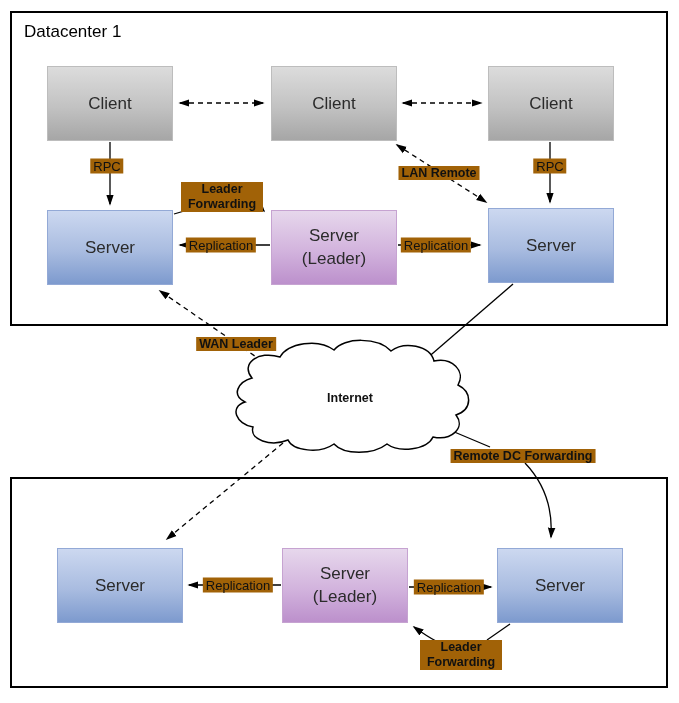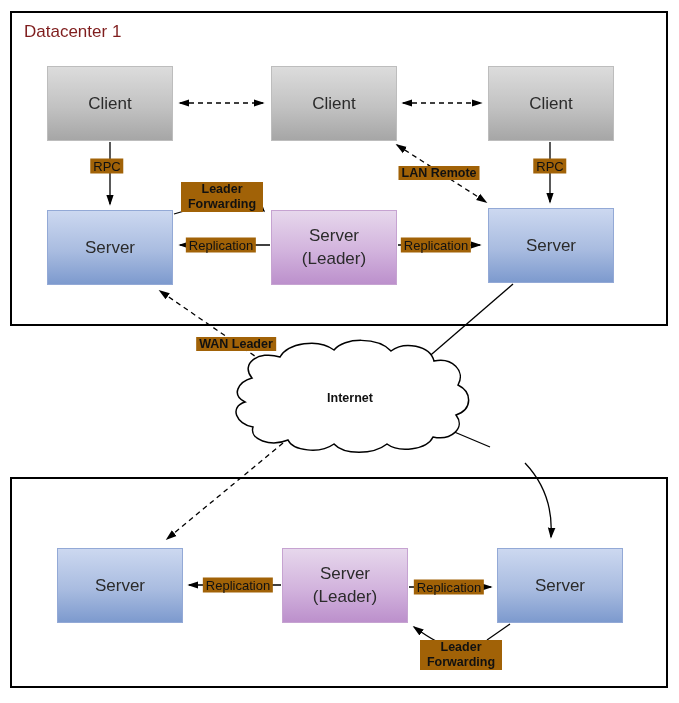--- a/index.html
+++ b/index.html
@@ -3,21 +3,21 @@
 <meta charset="utf-8">
 <style>
   html,body{margin:0;padding:0;background:#ffffff;}
   #canvas{
     position:relative;width:679px;height:703px;background:#ffffff;
     font-family:"Liberation Sans", sans-serif;overflow:hidden;
   }
   .dc{position:absolute;border:2px solid #000;box-sizing:border-box;background:transparent;}
   #dc1{left:10px;top:11px;width:658px;height:315px;}
   #dc2{left:10px;top:477px;width:658px;height:211px;}
-  .dc-title{position:absolute;font-size:17px;color:#7f1d1d;}
+  .dc-title{position:absolute;font-size:17px;color:#000000;}
   #dc1-title{left:24px;top:22px;}
   #dc2-title{left:24px;top:488px;}
   .box{
     position:absolute;width:126px;height:75px;box-sizing:border-box;
     display:flex;align-items:center;justify-content:center;
     font-size:17px;color:#2b2b2b;text-align:center;
   }
   .client{background:linear-gradient(180deg,#dcdcdc 0%,#c2c2c2 55%,#a6a6a6 100%);border:1px solid #bdbdbd;align-items:center;}
   .server{background:linear-gradient(180deg,#ccd8f0 0%,#a9bce0 55%,#7d9ace 100%);border:1px solid #93a9d6;}
   .leader{background:linear-gradient(180deg,#e6d7ec 0%,#d2b3dd 55%,#bc90cc 100%);border:1px solid #c6a3d1;flex-direction:column;line-height:1.3;}
@@ -131,18 +131,19 @@
   <div class="elabel" style="left:550px;top:166px;">RPC</div>
 
   <div class="elabel" style="left:221px;top:245px;">Replication</div>
   <div class="elabel" style="left:436px;top:245px;">Replication</div>
 
   <div class="elabel bold wrap" style="left:222px;top:197px;">Leader Forwarding</div>
   <div class="elabel bold" style="left:439px;top:173px;">LAN Remote</div>
   <div class="elabel bold" style="left:236px;top:344px;">WAN Leader</div>
 
   <div class="elabel bold" style="left:350px;top:398px;background:transparent;">Internet</div>
+  <div class="elabel bold" style="left:523px;top:456px;">Remote DC Forwarding</div>
 
   <div class="elabel" style="left:238px;top:585px;">Replication</div>
   <div class="elabel" style="left:449px;top:587px;">Replication</div>
   <div class="elabel bold wrap" style="left:461px;top:655px;">Leader Forwarding</div>
 
 </div>
 
 </body></html>

